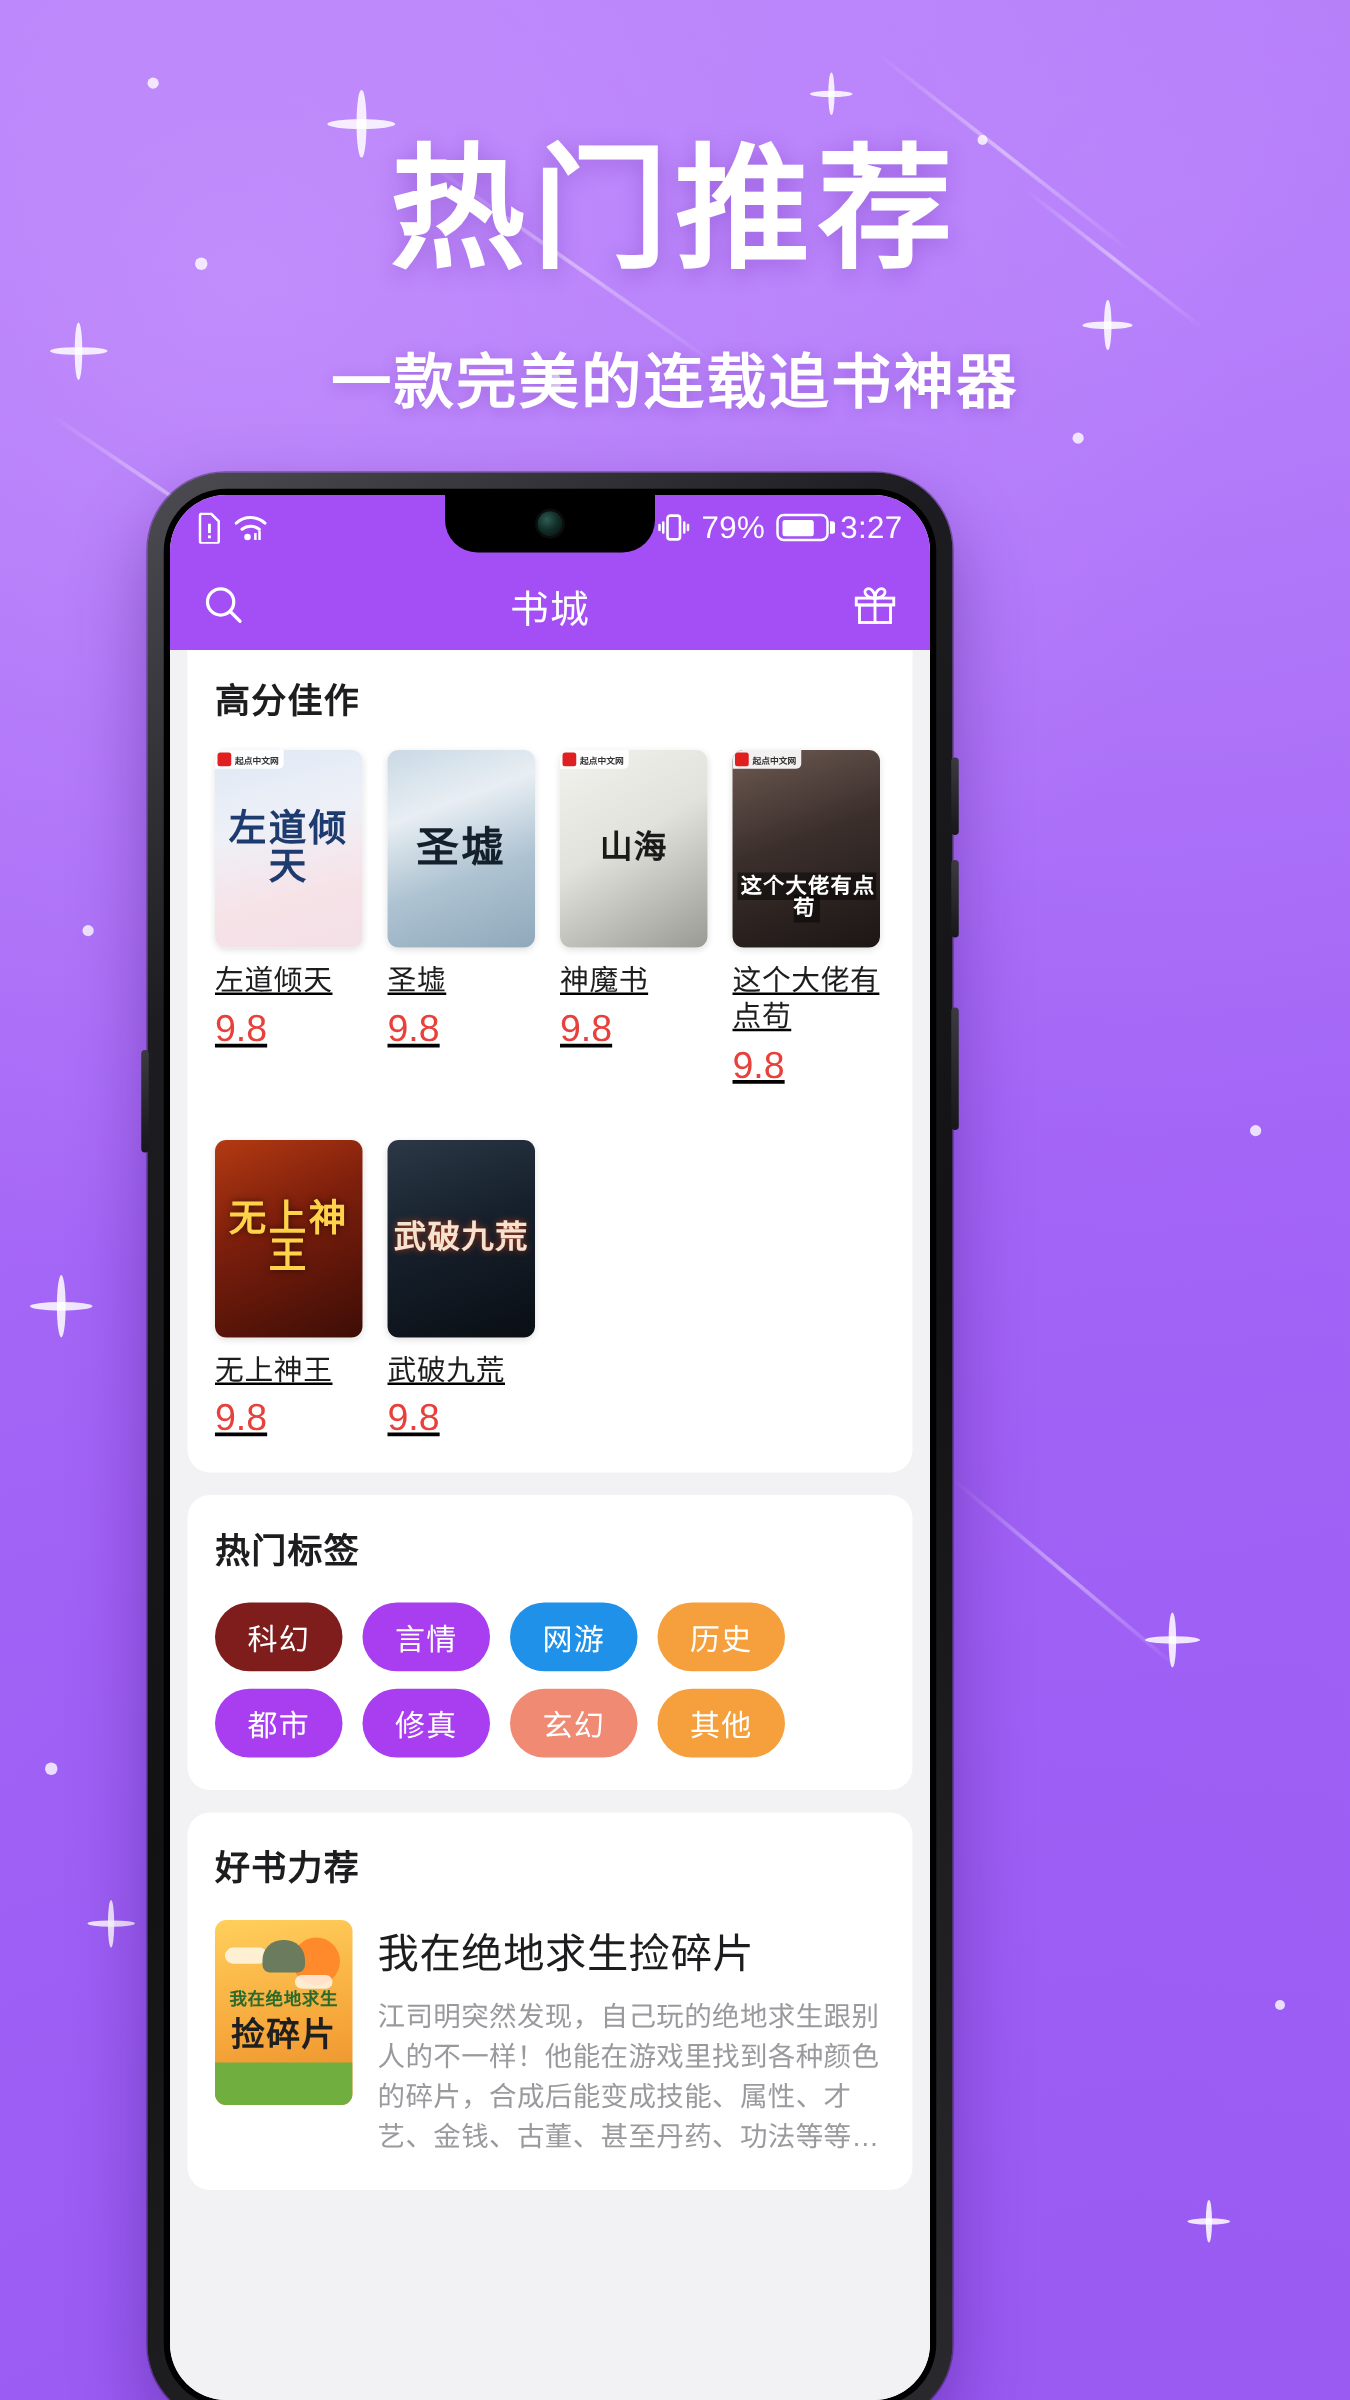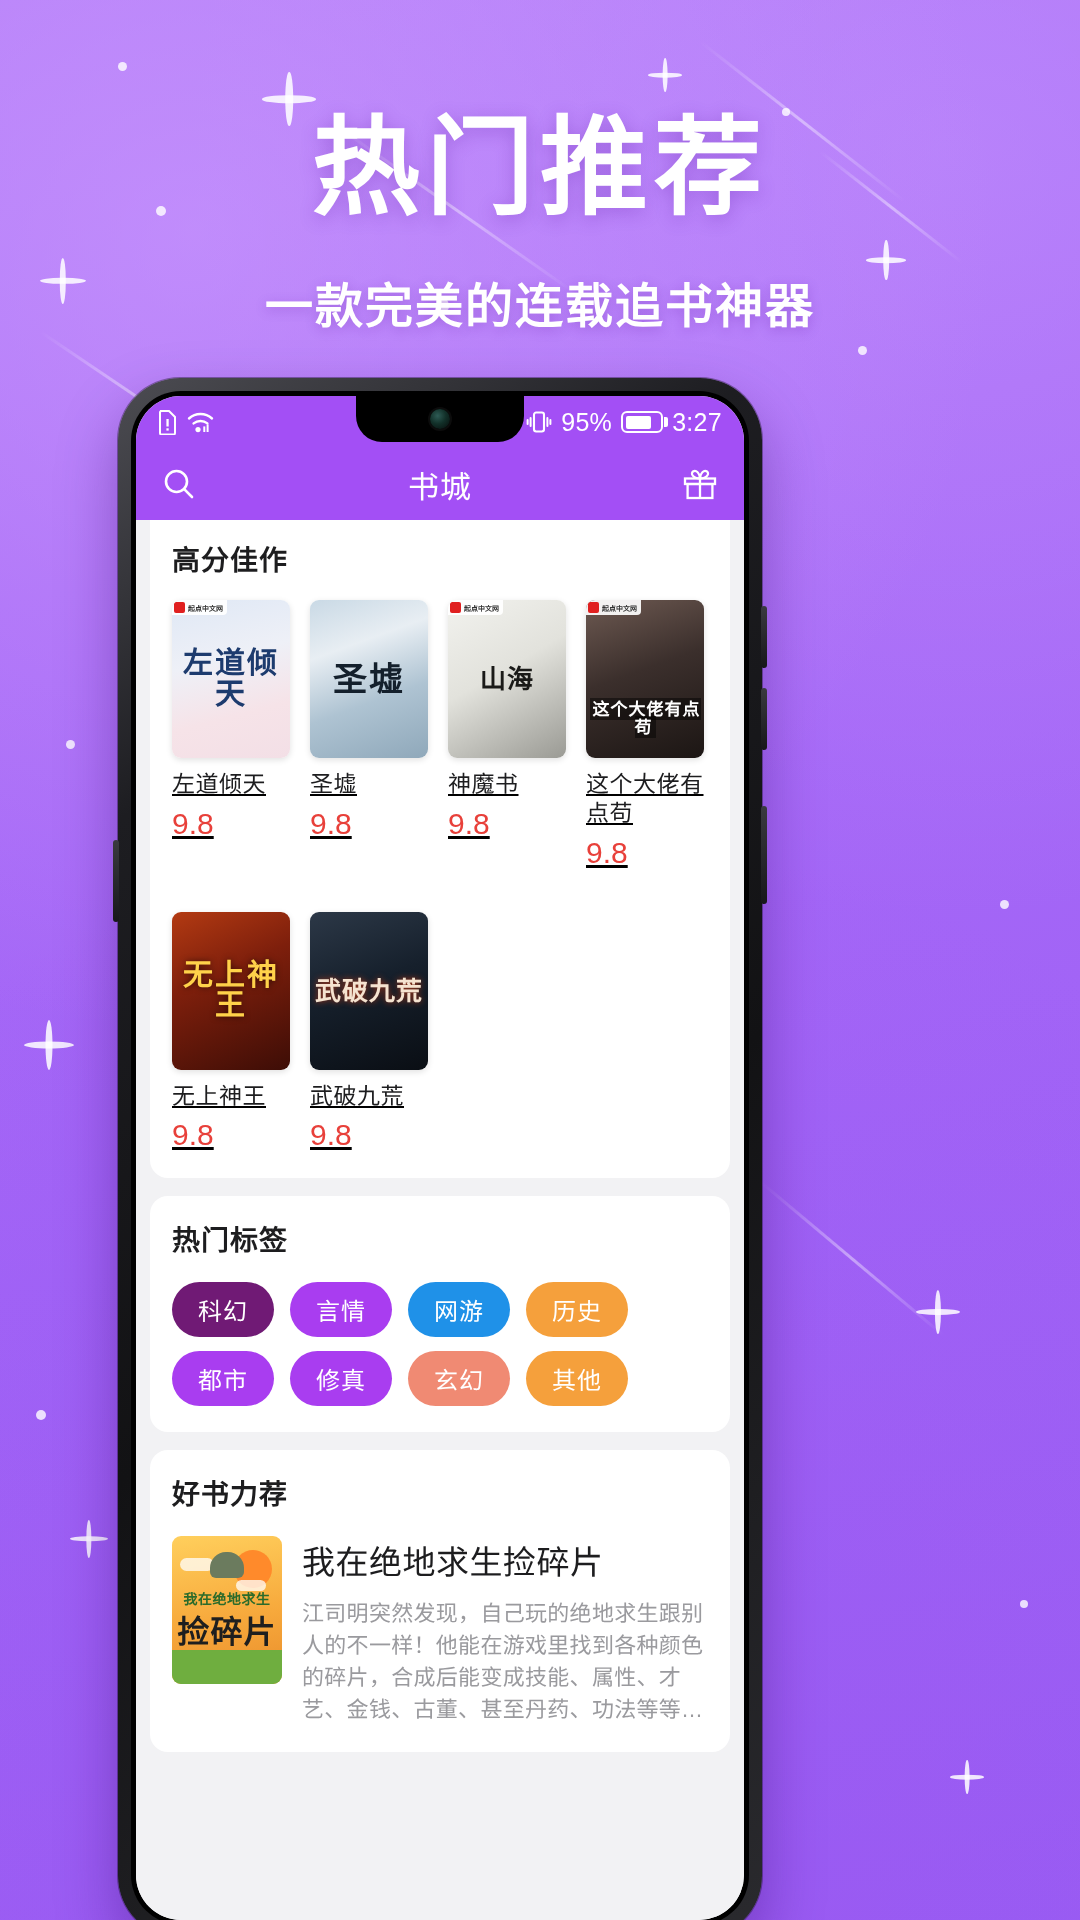--- a/index.html
+++ b/index.html
@@ -162,21 +162,21 @@
   
   .rec{ display:flex; gap:20px; margin-top:24px; }
   .rec-cover{
     width:110px; height:148px; border-radius:9px; flex:0 0 auto; overflow:hidden;
     position:relative; background:linear-gradient(170deg,#ffcf5c 0%,#f7a93c 55%,#e98c2a 100%);
   }
   .rec-cover .rc-sun{ position:absolute; right:10px; top:14px; width:38px; height:38px; border-radius:50%; background:#ff8a2b; }
   .rec-cover .rc-cloud{ position:absolute; border-radius:999px; background:rgba(255,255,255,.75); }
   .rec-cover .rc-ground{ position:absolute; left:0; right:0; bottom:0; height:34px; background:#6fae3f; }
   .rec-cover .rc-t1{ position:absolute; left:0; right:0; top:52px; text-align:center; font-size:14px; font-weight:bold; color:#2b6b2b; letter-spacing:.5px; }
-  .rec-cover .rc-t2{ position:absolute; left:0; right:0; top:70px; text-align:center; font-size:32px; font-weight:bold; color:#1f1f1f;
+  .rec-cover .rc-t2{ position:absolute; left:0; right:0; top:70px; text-align:center; font-size:27px; font-weight:bold; color:#1f1f1f;
                      font-family:"DejaVu Serif","Liberation Serif",serif; letter-spacing:1px; }
   .rec-cover .rc-helm{ position:absolute; left:50%; transform:translateX(-50%); top:16px; width:34px; height:26px;
                        background:#6b7b5e; border-radius:16px 16px 6px 6px; }
   .rec-body{ flex:1 1 auto; min-width:0; }
   .rec-title{ font-size:33px; color:#1d1d1f; letter-spacing:.5px; }
   .rec-desc{ margin-top:14px; font-size:22px; line-height:1.45; color:#9a9a9e; letter-spacing:.3px; }
 </style>
 </head>
 <body>
 
@@ -245,21 +245,21 @@
 
         <div class="sb-right">
           <svg width="30" height="20" viewBox="0 0 30 20">
             <path d="M1.6 10 C6 3, 24 3, 28.4 10 C24 17, 6 17, 1.6 10 Z" fill="none" stroke="#fff" stroke-width="2.1"></path>
             <circle cx="15" cy="10" r="3.3" fill="#fff"></circle>
           </svg>
           <svg width="26" height="24" viewBox="0 0 26 24">
             <rect x="8" y="2.5" width="10" height="19" rx="2.2" fill="none" stroke="#fff" stroke-width="2.1"></rect>
             <path d="M4.6 8 v8 M1.6 10 v4 M21.4 8 v8 M24.4 10 v4" stroke="#fff" stroke-width="2" stroke-linecap="round"></path>
           </svg>
-          <span class="sb-text">95%</span>
+          <span class="sb-text">79%</span>
           <span class="battery">
               <i></i>
             </span>
           <span class="sb-text">3:27</span>
         </div>
       </div>
 
       <div class="appbar">
         <span style="display:flex;">
           <svg width="34" height="34" viewBox="0 0 34 34">
@@ -344,21 +344,21 @@
               <div class="book-name">武破九荒</div>
               <div class="book-score">9.8</div>
             </div>
 
           </div>
         </div>
 
         <div class="card">
           <div class="sec-title">热门标签</div>
           <div class="tags">
-            <span class="tag" style="background:#701a75">科幻</span>
+            <span class="tag" style="background:#7f1d1d">科幻</span>
             <span class="tag" style="background:#a93df0">言情</span>
             <span class="tag" style="background:#1f91e8">网游</span>
             <span class="tag" style="background:#f5a03c">历史</span>
             <span class="tag" style="background:#a93df0">都市</span>
             <span class="tag" style="background:#a93df0">修真</span>
             <span class="tag" style="background:#f08a73">玄幻</span>
             <span class="tag" style="background:#f5a03c">其他</span>
           </div>
         </div>
 

